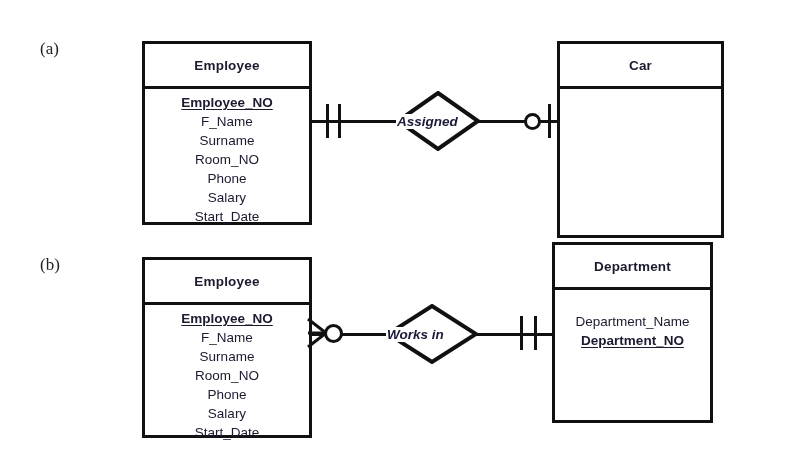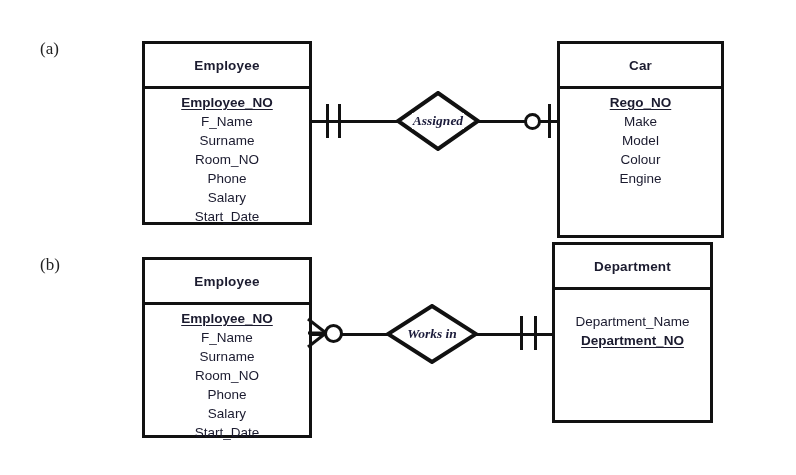--- a/index.html
+++ b/index.html
@@ -74,22 +74,21 @@
     position: absolute;
     height: 3px;
     background: #111111;
   }
 
   
   .diamond {
     position: absolute;
     display: flex;
     align-items: center;
-    justify-content: center;
-    font-family: Liberation Serif, serif;
+    justify-content: flex-start;
   }
   .diamond .dia-shape {
     position: absolute;
     inset: 0;
   }
   .diamond .dia-label {
     position: relative;
     font-size: 13.5px;
     font-style: italic;
     font-weight: bold;
@@ -158,27 +157,20 @@
 
   <div class="card" style="left:524px; top:104px; width:36px; height:34px;">
     <span class="ring" style="left:0; top:9px; width:17px; height:17px;"></span>
     <span class="bar" style="left:24px; top:0; height:34px;"></span>
   </div>
 
   <div class="entity" style="left:557px; top:41px; width:167px; height:197px;">
     <div class="entity-header">
       <span class="entity-title">Car</span>
     </div>
-    <div class="entity-body">
-      <span class="attr pk">Rego_NO</span>
-      <span class="attr">Make</span>
-      <span class="attr">Model</span>
-      <span class="attr">Colour</span>
-      <span class="attr">Engine</span>
-    </div>
   </div>
 
   <div class="part-label" style="left:40px; top:256px;">(b)</div>
 
   <div class="entity" style="left:142px; top:257px; width:170px; height:181px;">
     <div class="entity-header">
       <span class="entity-title">Employee</span>
     </div>
     <div class="entity-body">
       <span class="attr pk">Employee_NO</span>

